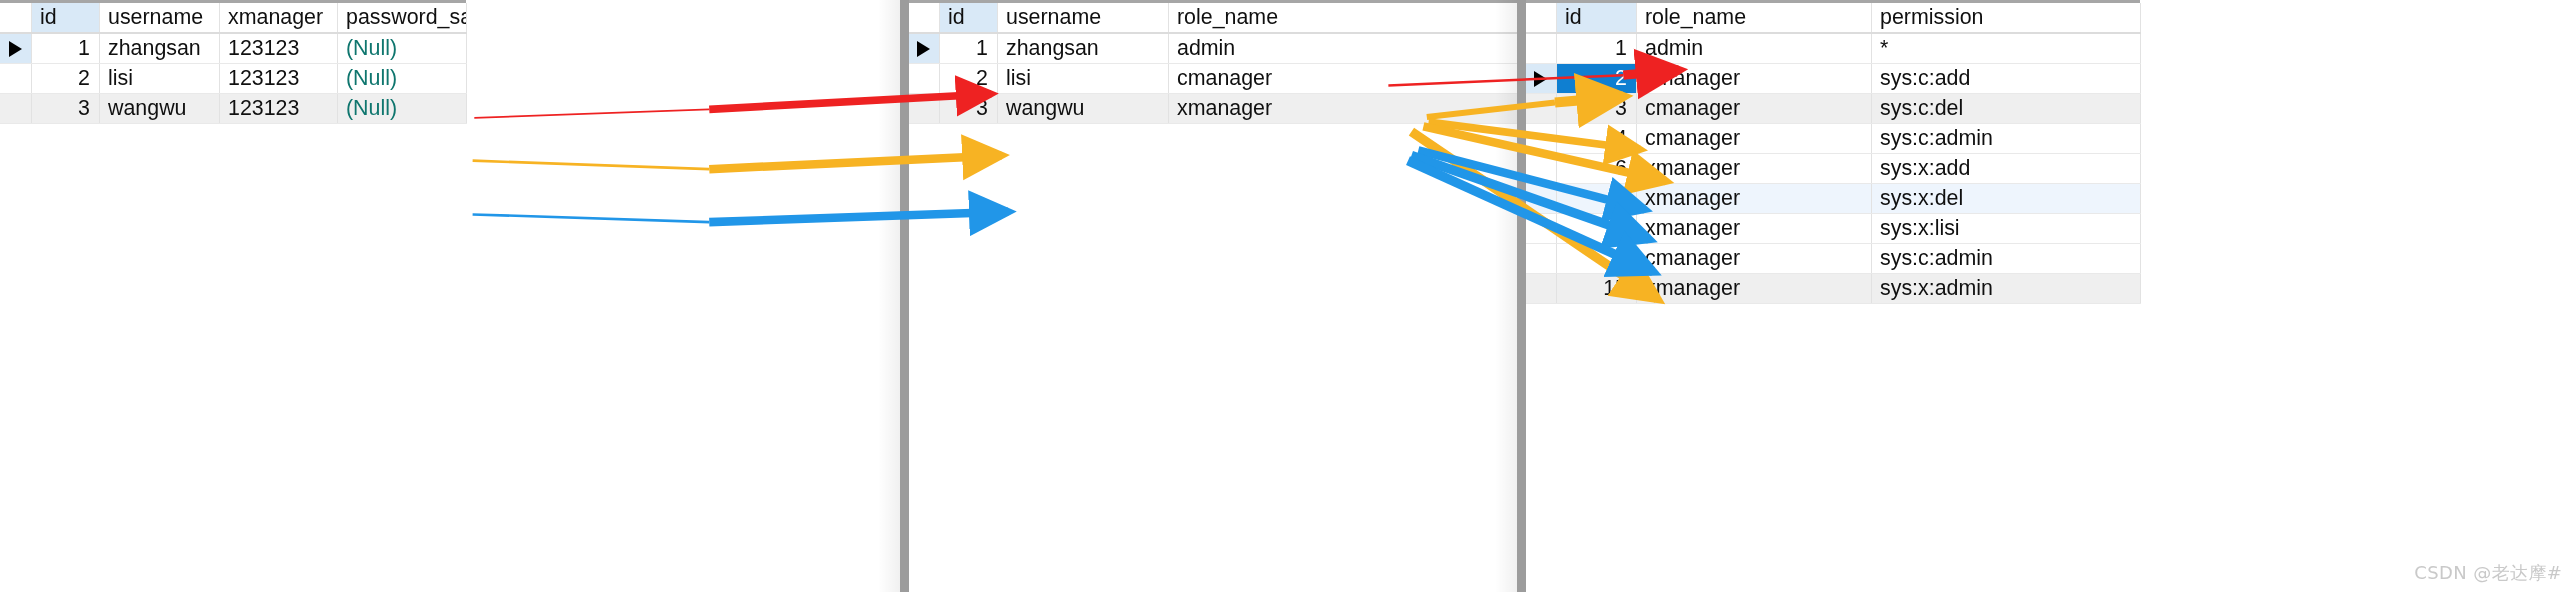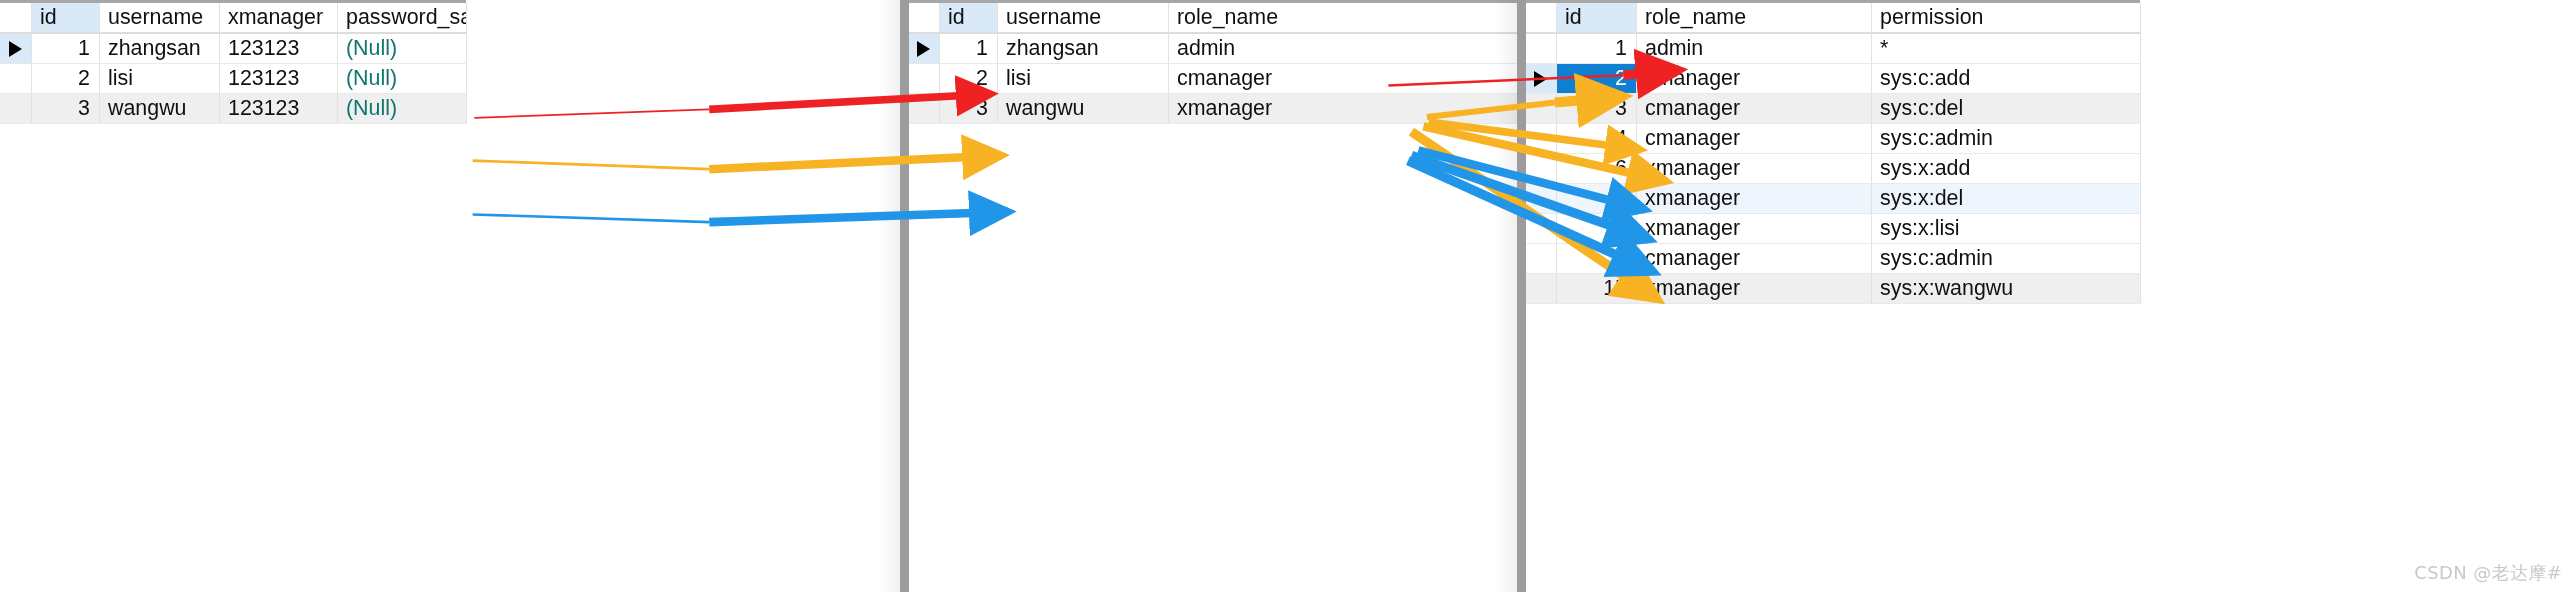--- a/index.html
+++ b/index.html
@@ -248,21 +248,21 @@
         <tr>
           <td class="gut"></td>
           <td class="num">9</td>
           <td>cmanager</td>
           <td>sys:c:admin</td>
         </tr>
         <tr class="hover">
           <td class="gut"></td>
           <td class="num">15</td>
           <td>xmanager</td>
-          <td>sys:x:wangwu</td>
+          <td>sys:x:admin</td>
         </tr>
       </tbody>
     </table>
   </div>
 
   <div class="sep" id="sep1"></div>
   <div class="sep" id="sep2"></div>
 
   <svg id="arrows" viewBox="0 0 3015 693" xmlns="http://www.w3.org/2000/svg">
     <defs>

